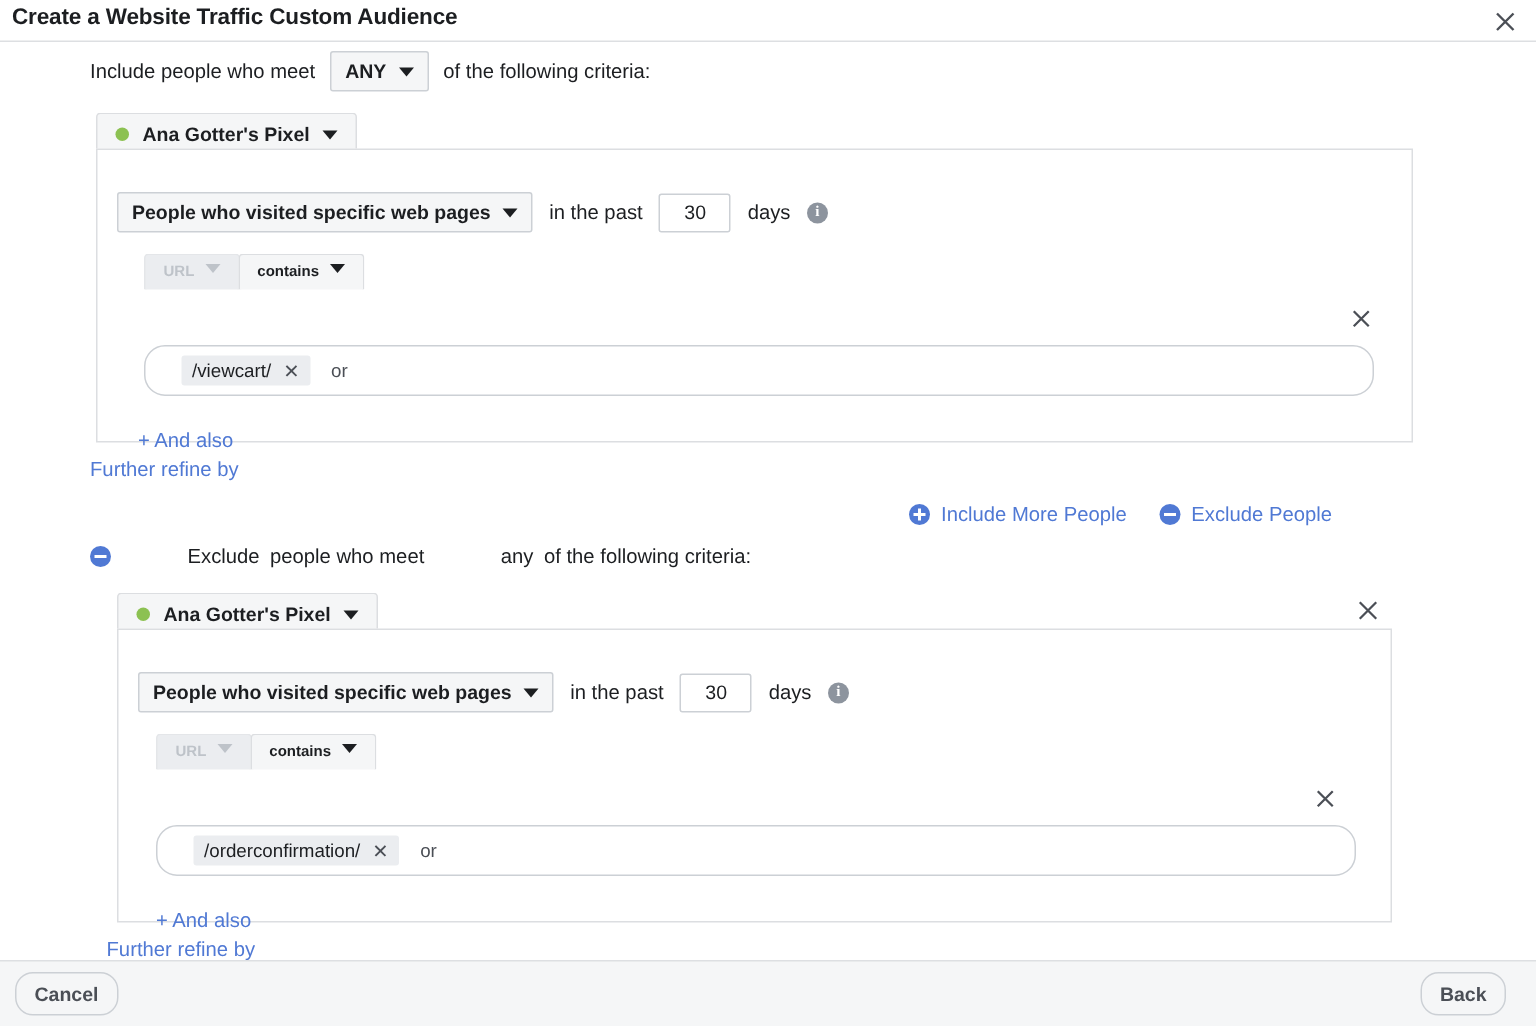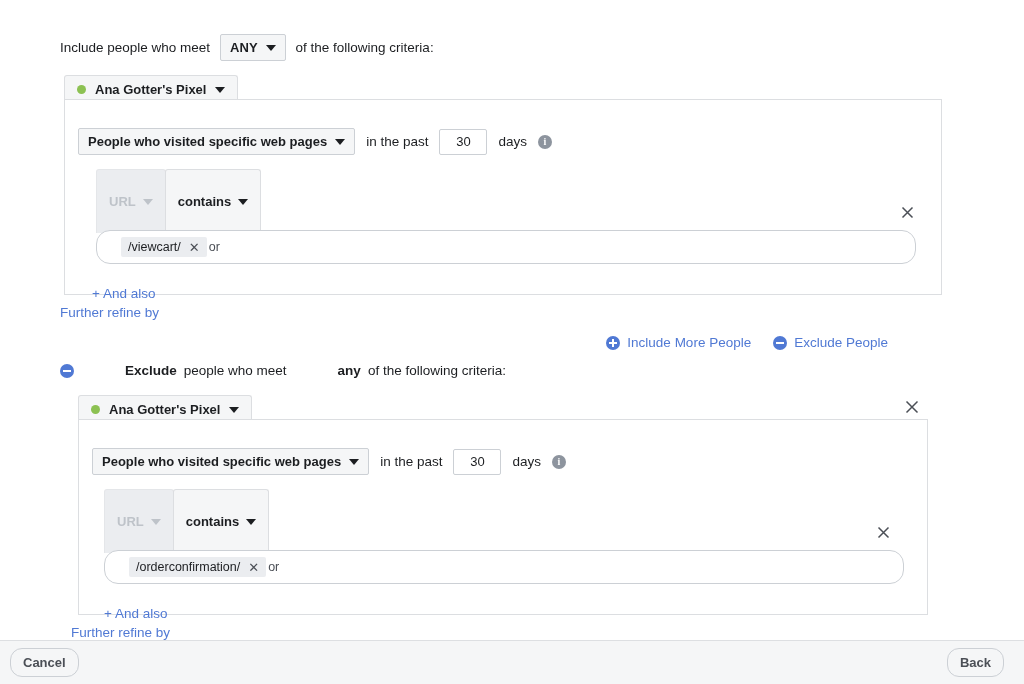--- a/index.html
+++ b/index.html
@@ -32,21 +32,21 @@
 
   
   .body {
     position:absolute; top:29px; left:0; width:968px; height:611px;
     background:#fff; overflow:hidden;
   }
 
   
   .row { display:flex; align-items:center; }
   .lbl { font-size:13.5px; color:#1c1e21; }
-  .lbl-b { font-weight:bold;padding-left:44px; }
+  .lbl-b { font-weight:normal;padding-left:44px; }
 
   .dd {
     display:inline-flex; align-items:center; gap:8px;
     background:#f5f6f7; border:1px solid #ccd0d5; border-radius:2px;
     padding:5px 9px; font-size:13px; font-weight:bold; color:#1c1e21;
     cursor:pointer; white-space:nowrap;
   }
   .caret { width:0;height:0;border-left:5px solid transparent;border-right:5px solid transparent;border-top:6px solid #1c1e21; }
   .caret.muted { border-top-color:#bec3c9; }
 
@@ -73,32 +73,32 @@
     font-size:13px; font-weight:bold; color:#1c1e21; cursor:pointer;
   }
   .dot { width:9px;height:9px;border-radius:50%; background:#8cc152; }
 
   
   .panel { border:1px solid #dcdee1; background:#fff; }
 
   
   .seg { display:flex; align-items:stretch; }
   .seg-item {
-    display:inline-flex; align-items:center; gap:7px;
-    padding:24px 12px; font-size:13px; font-weight:bold;
+    display:inline-flex; align-items:flex-start; gap:7px;
+    padding:6px 12px; font-size:10px; font-weight:bold;
     border:1px solid #dcdee1; border-bottom:none; border-radius:3px 3px 0 0;
     cursor:pointer;
   }
   .seg-disabled { background:#ebedf0; color:#bec3c9; border-color:#e4e6e9; }
   .seg-active { background:#f5f6f7; color:#1c1e21; margin-left:-1px; }
 
   
   .tokenbox {
     border:1px solid #ccd0d5; border-radius:14px; background:#fff;
-    display:flex; align-items:center; padding:5px 24px; gap:2px;
+    display:flex; align-items:center; padding:5px 24px; gap:14px;
   }
   .token {
     display:inline-flex; align-items:center; gap:8px;
     background:#ebedf0; border-radius:2px; padding:3px 7px;
     font-size:12.5px; color:#1c1e21;
   }
   .token-x { color:#4b4f56; font-size:13px; cursor:pointer; line-height:1; }
   .or { font-size:12.5px; color:#4b4f56; }
 
   .xdel { color:#4b4f56; cursor:pointer; line-height:1; }
@@ -124,20 +124,28 @@
   .circ-icon { width:14px;height:14px;border-radius:50%;background:#4267b2;position:relative;display:inline-block; }
   .circ-icon::before { content:""; position:absolute; left:3px; top:6px; width:8px; height:2px; background:#fff; }
   .circ-icon.plus::after { content:""; position:absolute; left:6px; top:3px; width:2px; height:8px; background:#fff; }
   .circ-icon.blue2 { background:#5079d4; }
 </style>
 </head>
 <body>
 
 <div class="dialog">
 
+  <div class="header">
+    <div class="header-title">Create a Website Traffic Custom Audience</div>
+    <div class="close-btn">
+      <svg width="15" height="15" viewBox="0 0 15 15" aria-hidden="true">
+        <path d="M2 2 L13 13 M13 2 L2 13" stroke="#4b4f56" stroke-width="1.6" fill="none"></path>
+      </svg>
+    </div>
+  </div>
 
   <div class="body">
 
     <div class="row" style="position:absolute; left:60px; top:5px; gap:10px;">
       <span class="lbl">Include people who meet</span>
       <span class="dd">
         <span>ANY</span>
         <span class="caret"></span>
       </span>
       <span class="lbl">of the following criteria:</span>

